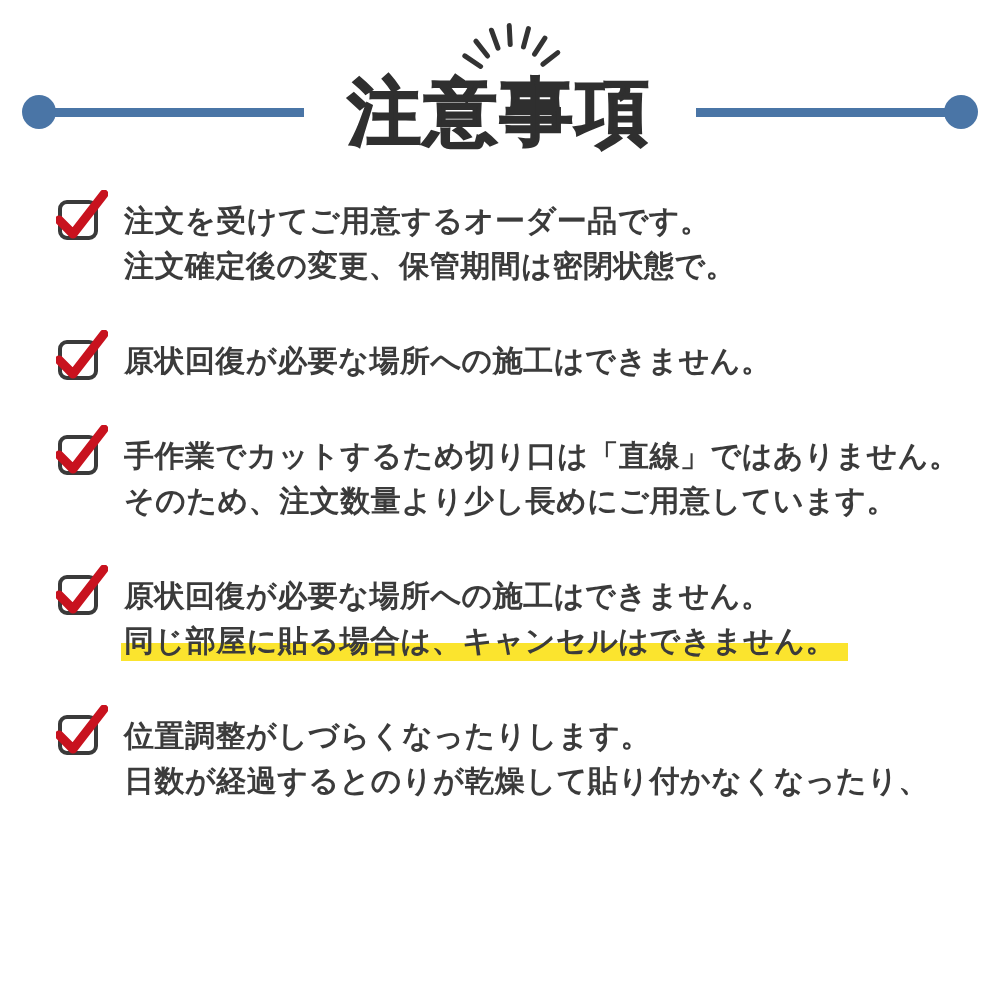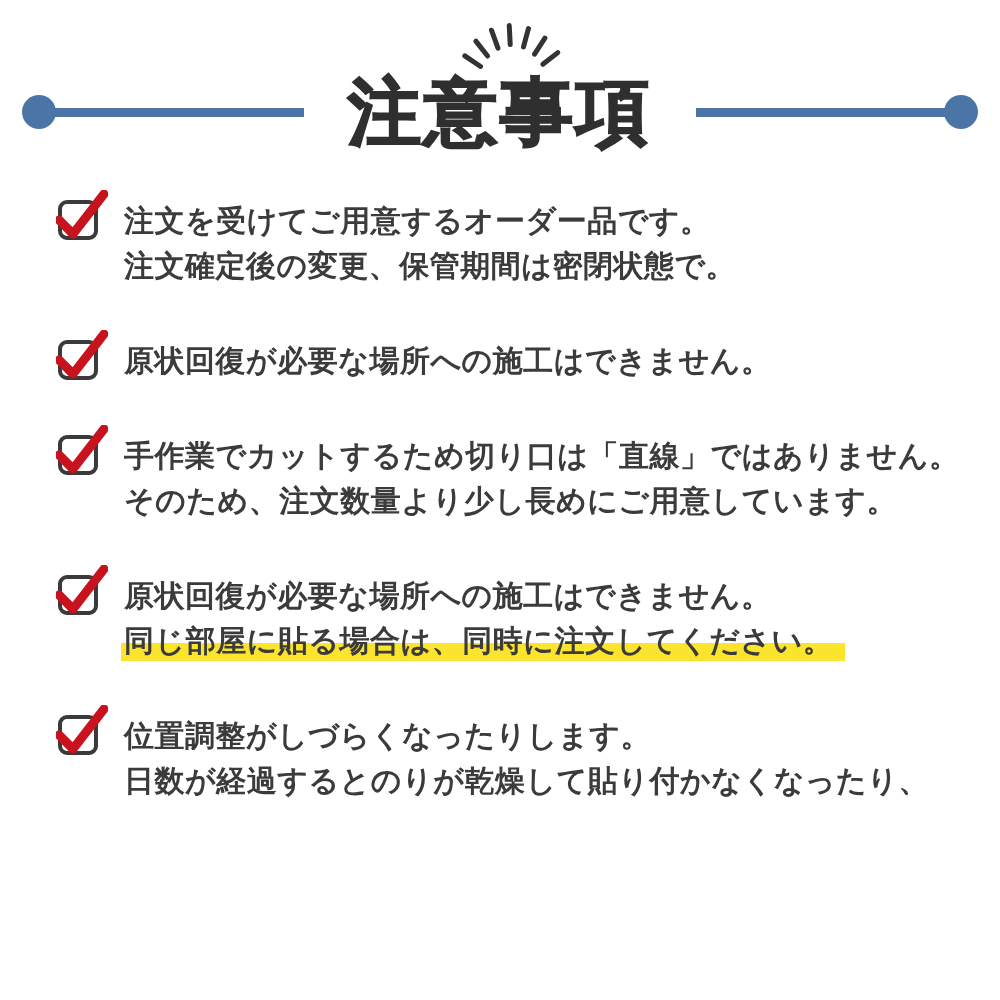--- a/index.html
+++ b/index.html
@@ -116,21 +116,21 @@
           <div class="line"><span class="txt">そのため、注文数量より少し長めにご用意しています。</span></div>
         </div>
       </li>
       <li class="item">
         <svg class="checkbox" width="52" height="50" viewBox="0 0 52 50" aria-hidden="true">
           <rect x="4" y="12" width="36" height="36" rx="7" fill="none" stroke="#3a3a3a" stroke-width="4"></rect>
           <path d="M3 30 L17 44 L48 4" fill="none" stroke="#c8121e" stroke-width="9" stroke-linecap="round" stroke-linejoin="round"></path>
         </svg>
         <div class="lines">
           <div class="line"><span class="txt">原状回復が必要な場所への施工はできません。</span></div>
-          <div class="line"><span class="txt hl">同じ部屋に貼る場合は、同時に注文してください。</span></div>
+          <div class="line"><span class="txt hl">同じ部屋に貼る場合は、キャンセルはできません。</span></div>
         </div>
       </li>
       <li class="item">
         <svg class="checkbox" width="52" height="50" viewBox="0 0 52 50" aria-hidden="true">
           <rect x="4" y="12" width="36" height="36" rx="7" fill="none" stroke="#3a3a3a" stroke-width="4"></rect>
           <path d="M3 30 L17 44 L48 4" fill="none" stroke="#c8121e" stroke-width="9" stroke-linecap="round" stroke-linejoin="round"></path>
         </svg>
         <div class="lines">
           <div class="line"><span class="txt">位置調整がしづらくなったりします。</span></div>
           <div class="line"><span class="txt">日数が経過するとのりが乾燥して貼り付かなくなったり、</span></div>

